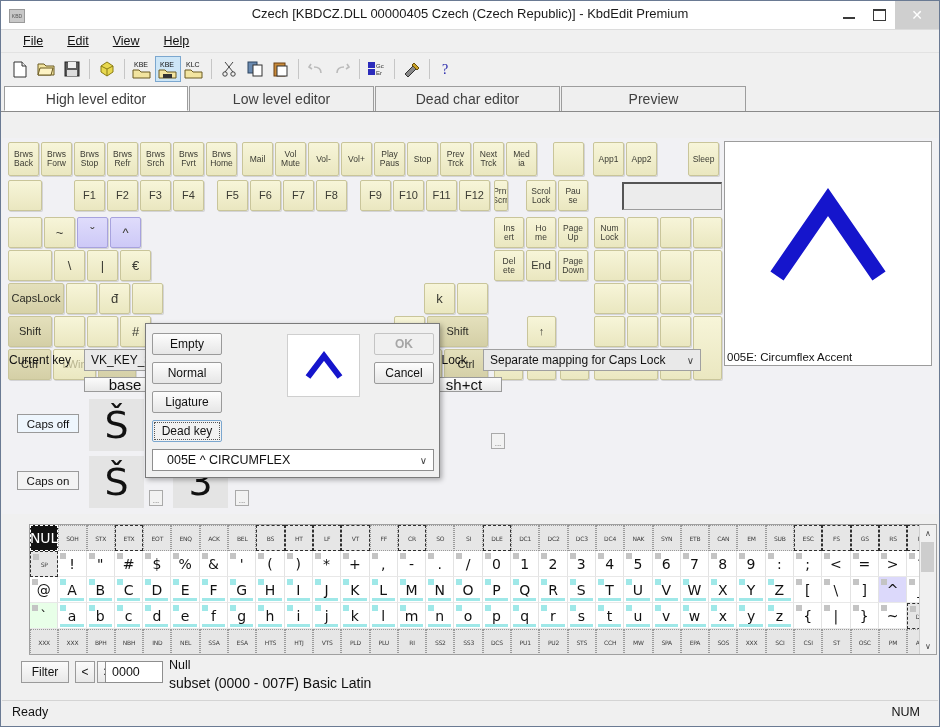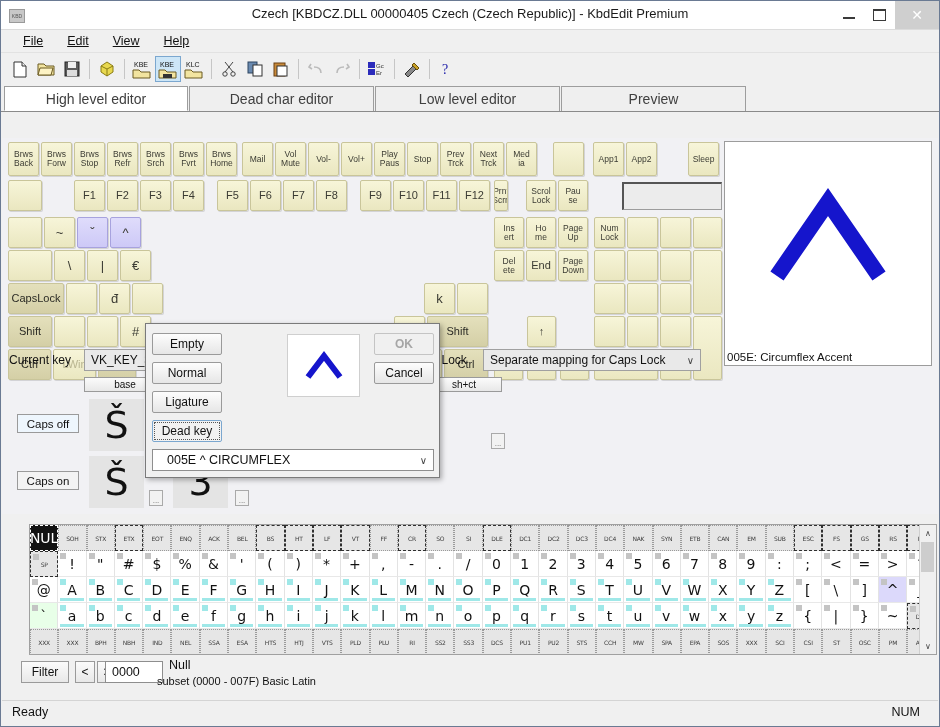--- a/index.html
+++ b/index.html
@@ -97,21 +97,21 @@
         background:#fff;border:1px solid #8e8e8e;box-sizing:border-box;
         display:flex;align-items:center;font-size:12.5px;padding-left:14px;color:#111;}
   .dlg-combo .arrow{position:absolute;right:6px;color:#444;font-size:10px;}
   .lbl{position:absolute;font-size:12px;color:#111;}
   .combo{position:absolute;background:#e9e9e9;border:1px solid #a0a0a0;
          box-sizing:border-box;height:22px;font-size:12px;color:#111;
          display:flex;align-items:center;padding-left:6px;}
   .combo .arrow{position:absolute;right:6px;color:#444;font-size:10px;}
 
   .shbtn{position:absolute;height:15px;background:linear-gradient(#fbfbfb,#e8e8e8);
-         border:1px solid #9a9a9a;box-sizing:border-box;font-size:10px;
+         border:1px solid #9a9a9a;box-sizing:border-box;font-size:15px;
          display:flex;align-items:center;justify-content:center;color:#111;}
   .shbtn.active{background:linear-gradient(#d5eaf9,#b9d9f2);border-color:#6d9ec9;}
 
   .capsbtn{position:absolute;height:19px;background:#eef6fd;border:1px solid #9a9a9a;
          box-sizing:border-box;font-size:11.5px;display:flex;align-items:center;
          justify-content:center;color:#111;padding:0 4px;}
   .capsbtn.plain{background:#f3f3f3;}
 
   .glyphcell{position:absolute;width:55px;height:52px;background:#e4e4e4;
          display:flex;align-items:center;justify-content:center;
@@ -284,22 +284,22 @@
     <div class="tb-sep"></div>
     <div class="tb-btn">
       <svg width="14" height="16" viewBox="0 0 14 16">
           <text x="2" y="13" font-size="14" fill="#2222aa" font-family="Liberation Serif">?</text>
         </svg>
     </div>
   </div>
 
   <div class="tabstrip">
     <div class="tab active" style="width:184px">High level editor</div>
+    <div class="tab" style="width:185px">Low level editor</div>
     <div class="tab" style="width:185px">Dead char editor</div>
-    <div class="tab" style="width:185px">Low level editor</div>
     <div class="tab" style="width:185px">Preview</div>
   </div>
 
   <div class="work">
 
     <div class="key" style="left:6px;top:4px;width:31px;height:34px">
         <span class="two">Brws
 Back</span>
       </div>
     <div class="key" style="left:39px;top:4px;width:31px;height:34px">
@@ -1059,21 +1059,21 @@
       <div class="cm-arrow" style="position:absolute;bottom:0;left:0">∨</div>
     </div>
   </div>
 
   <div class="botbar">
     <div class="bbtn" style="left:20px;top:4px;width:48px;height:22px">Filter</div>
     <div class="bbtn" style="left:74px;top:4px;width:20px;height:22px">&lt;</div>
     <div class="bbtn" style="left:96px;top:4px;width:20px;height:22px">&gt;</div>
     <div class="bfield" style="left:104px;top:4px;width:58px;height:22px;left:104px">0000</div>
     <div class="lbl" style="left:168px;top:1px;font-size:12.5px">Null</div>
-    <div class="lbl" style="left:156px;top:18px;font-size:11px">subset (0000 - 007F) Basic Latin</div>
+    <div class="lbl" style="left:168px;top:18px;font-size:14px">subset (0000 - 007F) Basic Latin</div>
   </div>
 
   <div class="statusbar">
     <div class="status-text">Ready</div>
     <div class="status-num">NUM</div>
   </div>
 
 </div>
 
 </body></html>

